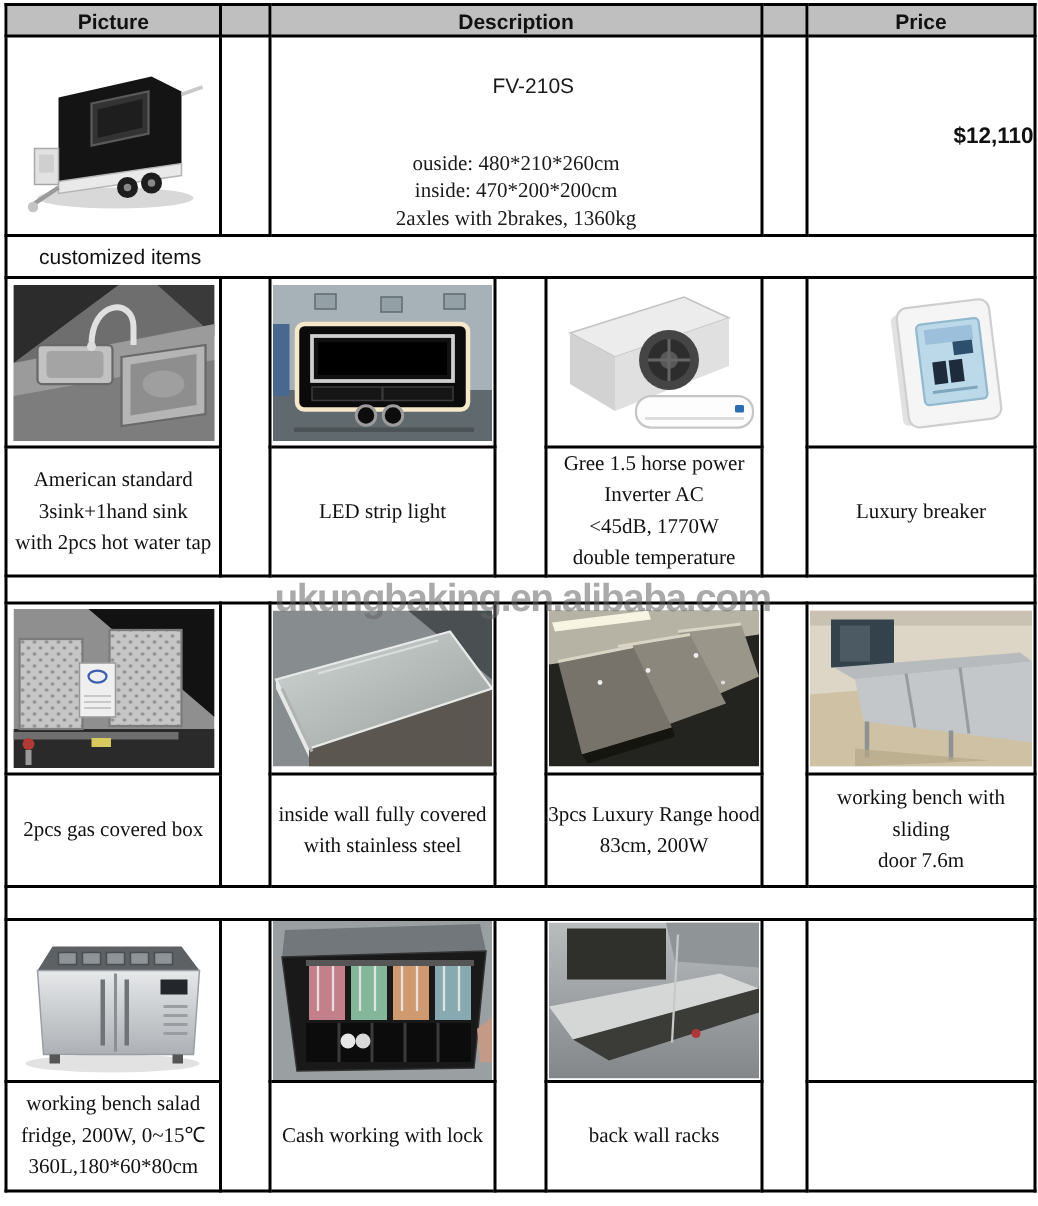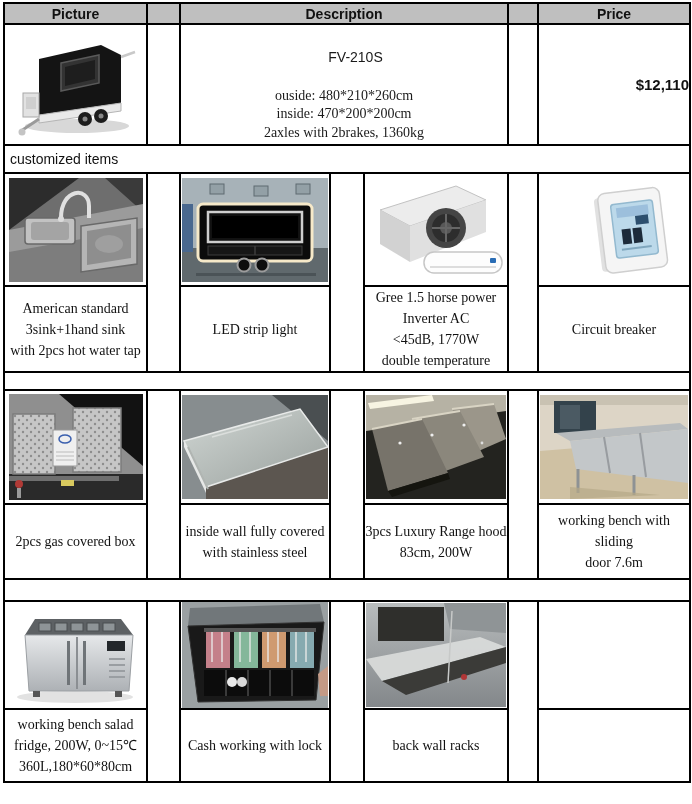--- a/index.html
+++ b/index.html
@@ -5,24 +5,24 @@
   html,body{margin:0;padding:0;background:#fff;}
   .page{position:relative;width:692px;height:804px;background:#fff;overflow:hidden;
         font-family:"Liberation Sans",sans-serif;}
   table.spec{position:absolute;left:3px;top:2px;width:686px;border-collapse:collapse;table-layout:fixed;}
   td{border:2px solid #000;padding:0;overflow:hidden;vertical-align:middle;}
   td.hd{background:#bfbfbf;text-align:center;font-weight:bold;font-size:14px;color:#111;margin-top:46px;}
   td.imgcell{text-align:center;vertical-align:middle;background:#fff;}
   td.cap{font-family:"Liberation Serif",serif;font-size:14px;color:#111;text-align:center;
          white-space:pre-line;line-height:1.5;vertical-align:middle;}
   td.desc{text-align:center;font-size:14px;color:#1a1a1a;vertical-align:top;}
-  .model{margin-top:24px;margin-bottom:22px;padding-left:23px;}
+  .model{margin-top:24px;margin-bottom:36px;padding-left:23px;}
   .specs{white-space:pre-line;line-height:1.32;font-family:Liberation Serif, serif;}
   td.price{text-align:right;font-weight:bold;font-size:15px;color:#111;}
-  td.custom{font-size:14px;color:#111;text-align:left;padding-left:5px;}
+  td.custom{font-size:14px;color:#111;text-align:left;padding-left:21px;}
   td.blank{background:#fff;}
   .wm{position:absolute;left:183px;top:383px;width:330px;font-size:26px;font-weight:bold;
       color:rgba(100,100,100,0.55);letter-spacing:-1px;pointer-events:none;z-index:5;
       font-family:"Liberation Sans",sans-serif;white-space:nowrap;}
   svg{display:block;margin:0 auto;}
 </style>
 </head>
 <body>
 
 <div class="page">
@@ -154,21 +154,21 @@
 
   <tr style="height:76px">
     <td class="cap">American standard
 3sink+1hand sink
 with 2pcs hot water tap</td>
     <td class="cap">LED strip light</td>
     <td class="cap">Gree 1.5 horse power
 Inverter AC
 &lt;45dB, 1770W
 double temperature</td>
-    <td class="cap">Circuit breaker</td>
+    <td class="cap">Luxury breaker</td>
   </tr>
 
   <tr style="height:18px">
           <td class="blank" colspan="7"></td>
         </tr>
 
   <tr style="height:114px">
     <td class="imgcell">
       <svg width="134" height="106" viewBox="0 0 134 106">
         <defs>
@@ -342,13 +342,14 @@
     <td class="cap">working bench salad
 fridge, 200W, 0~15℃
 360L,180*60*80cm</td>
     <td class="cap">Cash working with lock</td>
     <td class="cap">back wall racks</td>
     <td class="cap"></td>
   </tr>
 </tbody>
     </table>
 
+<div class="wm">ukungbaking.en.alibaba.com</div>
 </div>
 
 </body></html>

